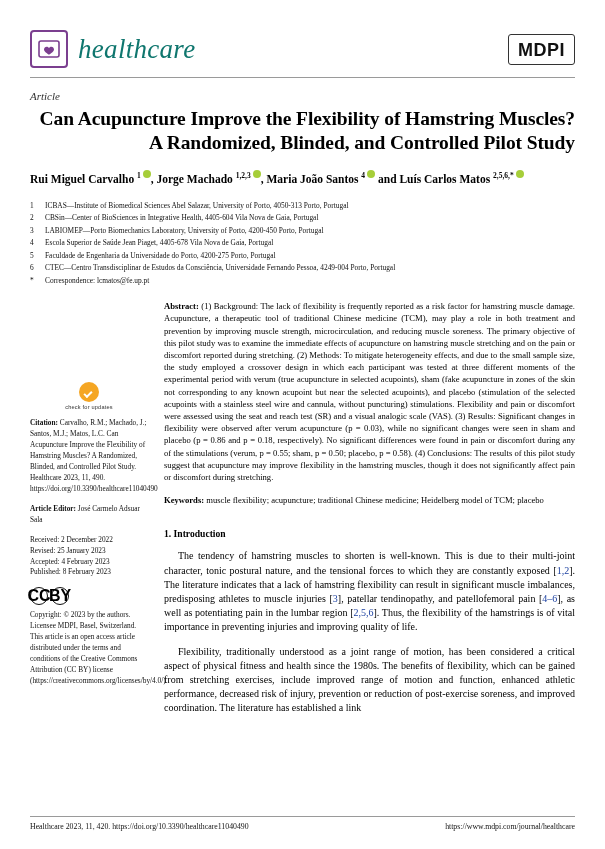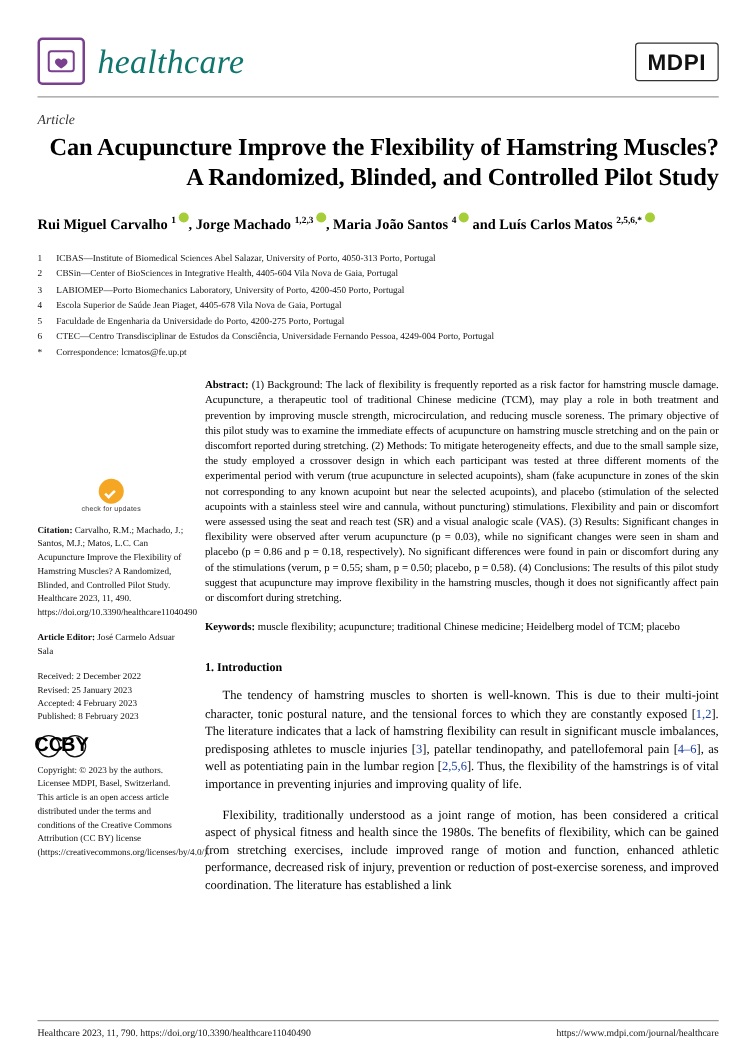--- a/index.html
+++ b/index.html
@@ -249,18 +249,18 @@
       </p>
 
       <p class="para">Flexibility, traditionally understood as a joint range of motion, has been considered a critical aspect of physical fitness and health since the 1980s. The benefits of flexibility, which can be gained from stretching exercises, include improved range of motion and function, enhanced athletic performance, decreased risk of injury, prevention or reduction of post-exercise soreness, and improved coordination. The literature has established a link</p>
 
     </div>
   </div>
 
   <div class="footer">
     <div class="footer-rule"></div>
     <div class="footer-row">
-      <span>Healthcare 2023, 11, 790. https://doi.org/10.3390/healthcare11040490</span>
+      <span>Healthcare 2023, 11, 420. https://doi.org/10.3390/healthcare11040490</span>
       <span class="r">https://www.mdpi.com/journal/healthcare</span>
     </div>
   </div>
 
 </div>
 
 </body></html>

